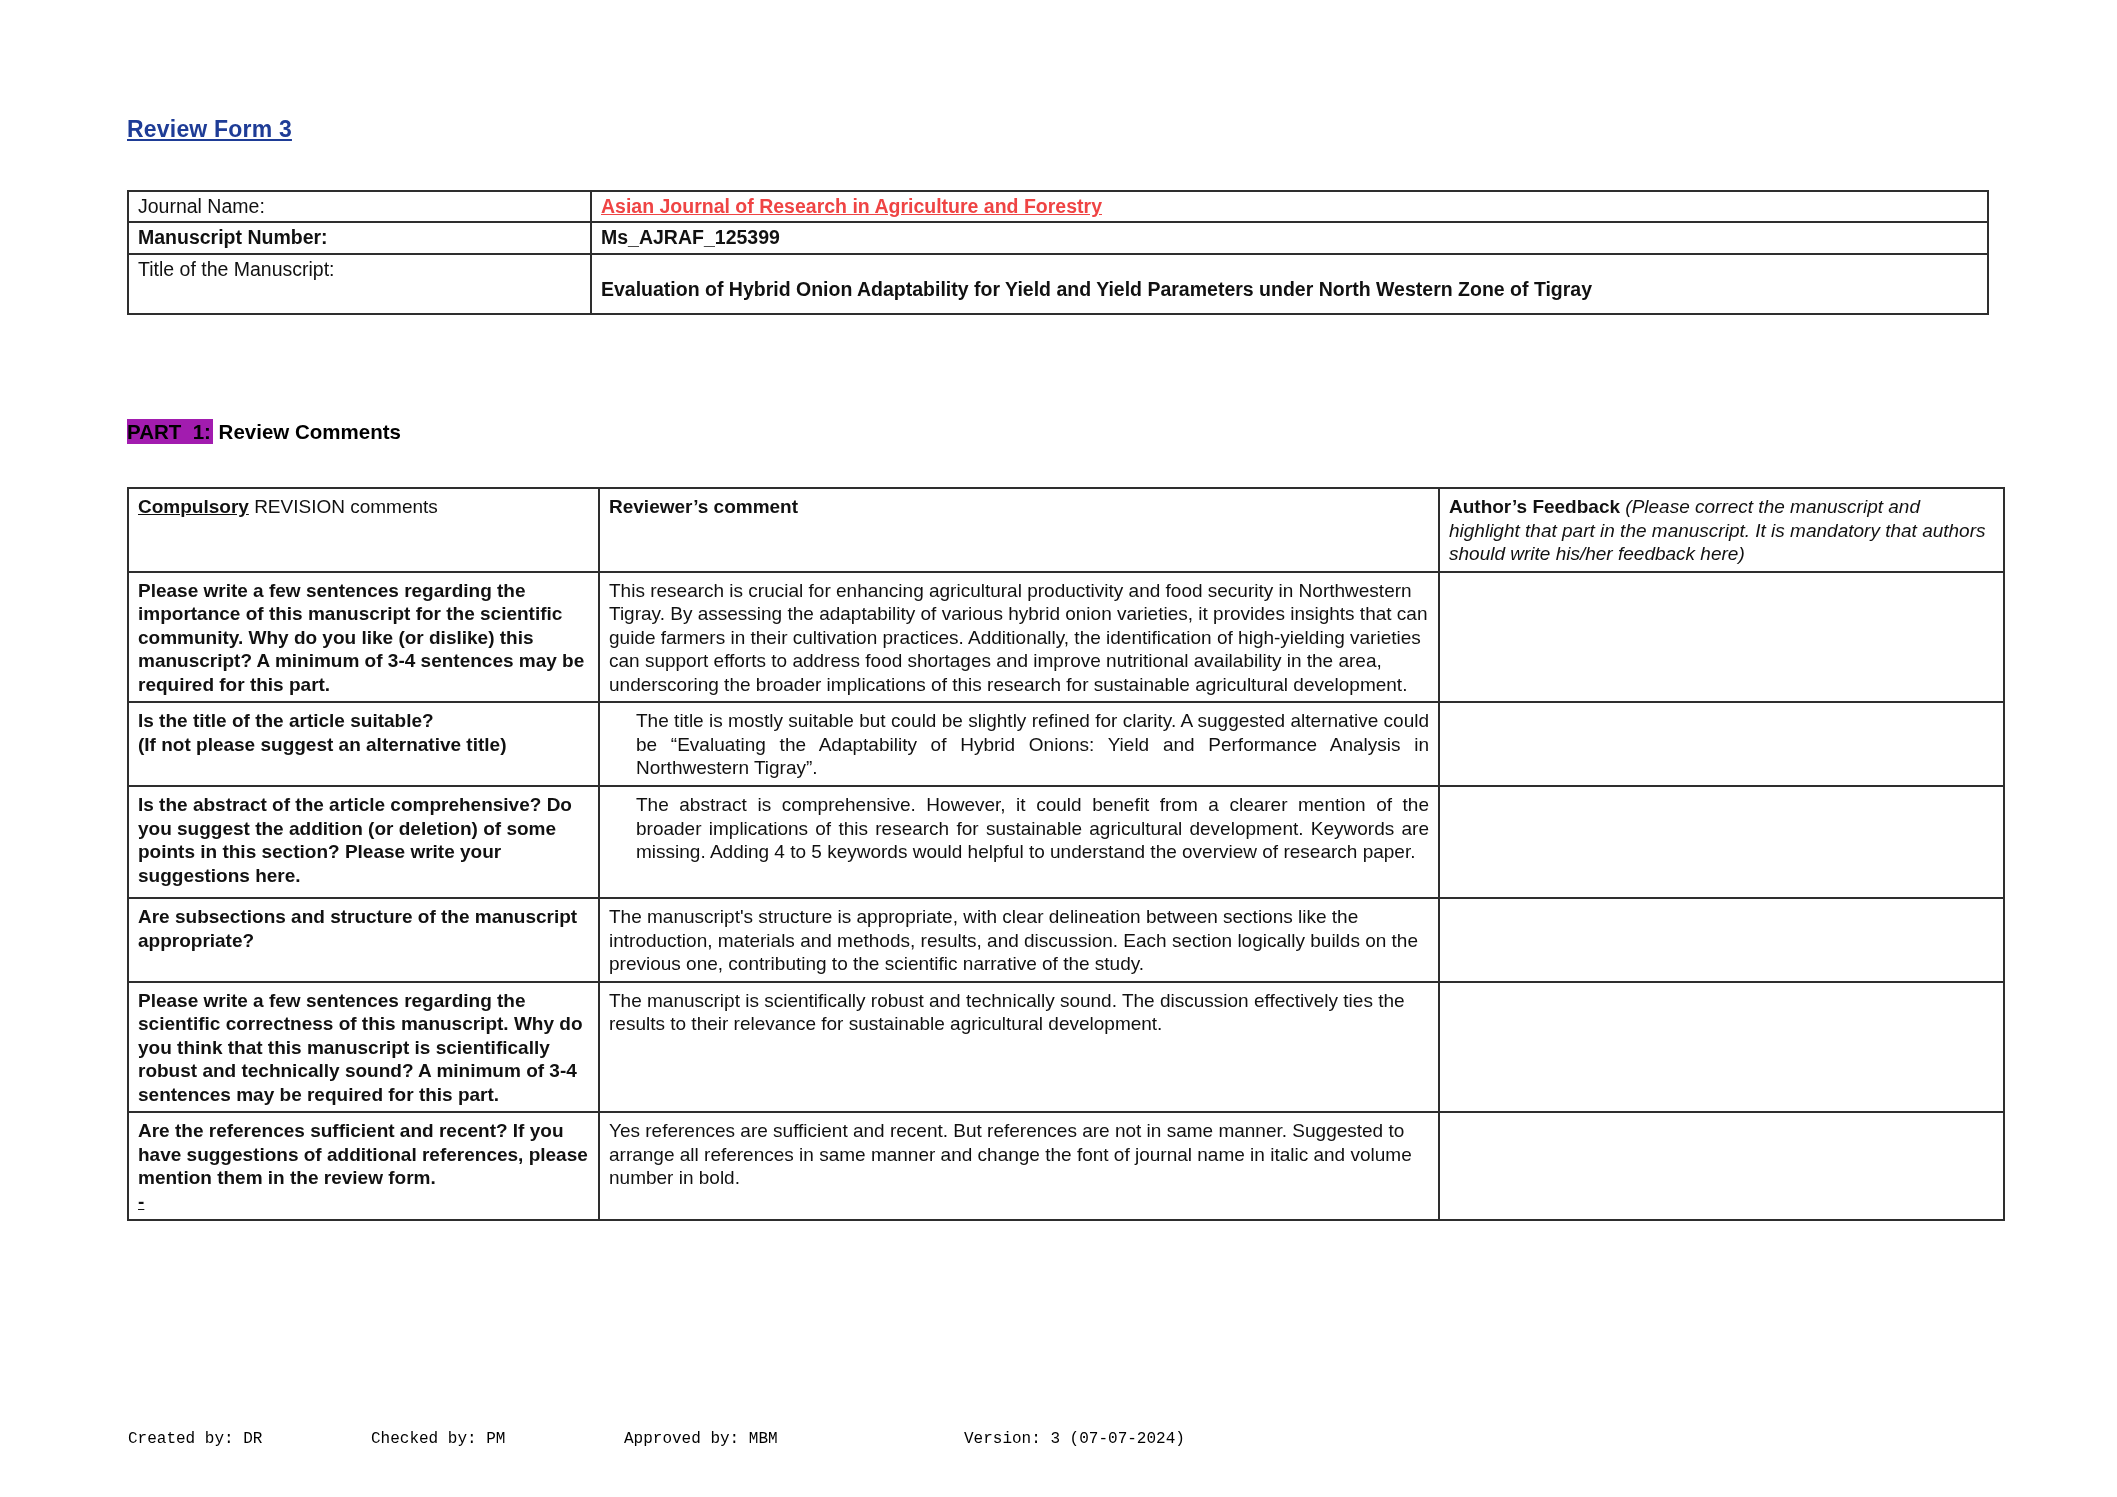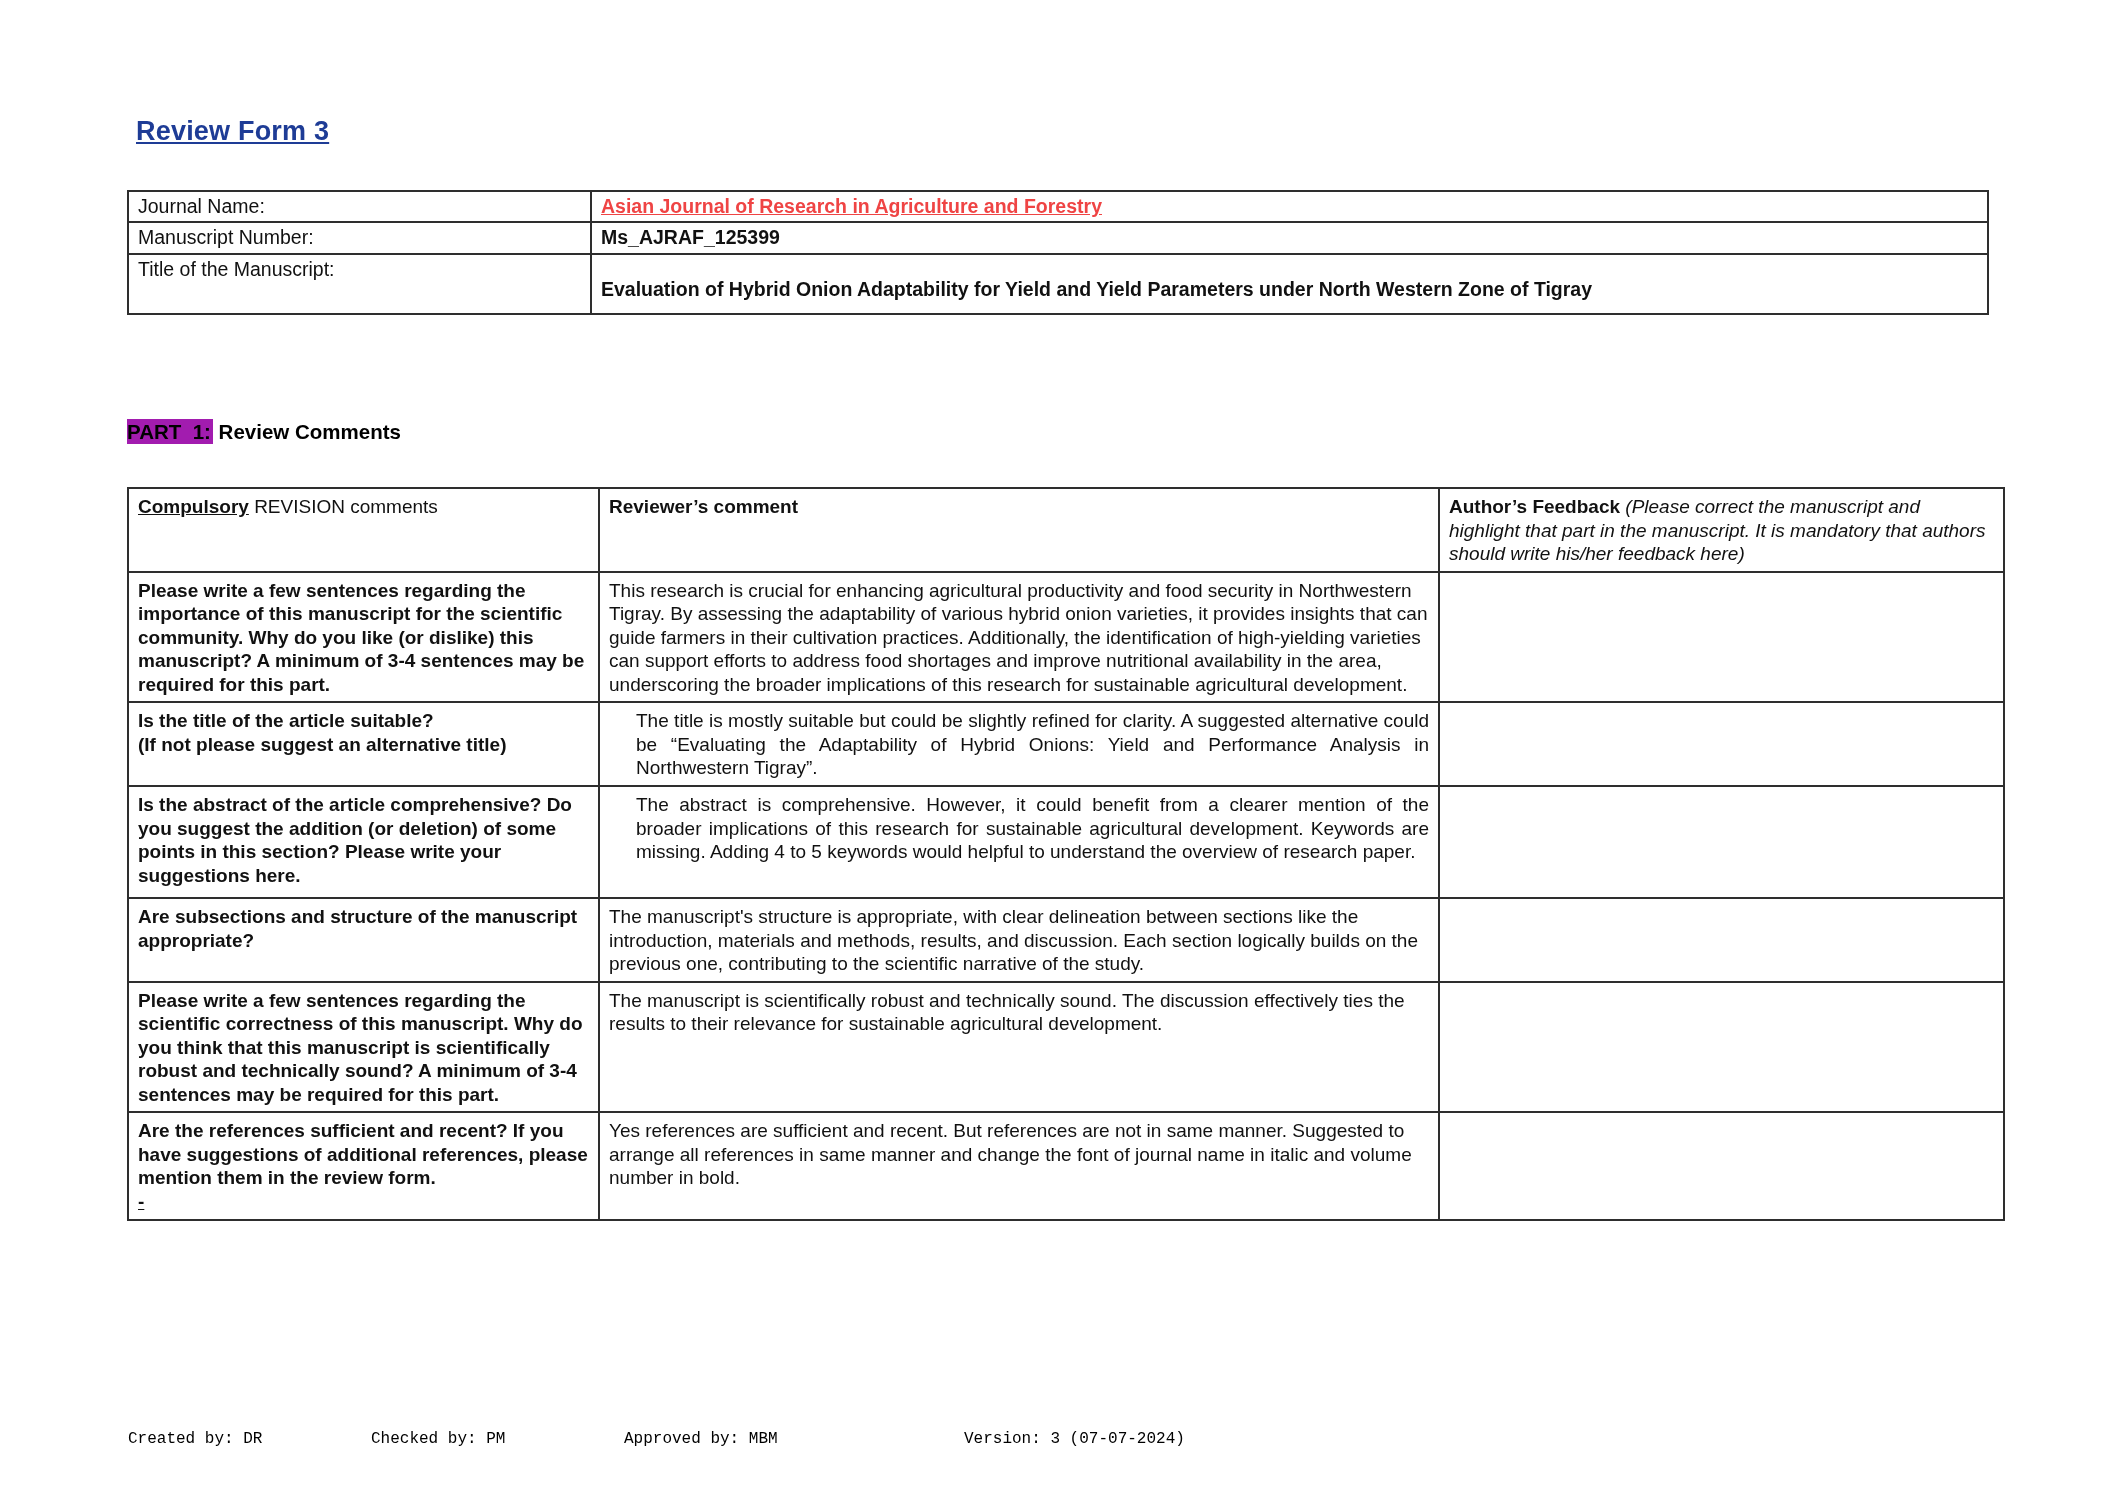--- a/index.html
+++ b/index.html
@@ -5,42 +5,42 @@
   * { box-sizing: border-box; margin: 0; padding: 0; }
   html, body { background: #ffffff; }
   body {
     width: 2117px; height: 1497px;
     position: relative;
     font-family: "Liberation Sans", sans-serif;
     color: #111;
     overflow: hidden;
   }
   .doc-title {
-    position: absolute; left: 136px; top: 116px;
-    font-size: 27px; font-weight: bold;
+    position: absolute; left: 127px; top: 116px;
+    font-size: 23px; font-weight: bold;
     color: #1e3c96; text-decoration: underline;
     letter-spacing: 0.2px;
   }
   
   table.journal {
     position: absolute; left: 127px; top: 190px;
     width: 1862px;
     border-collapse: collapse;
     table-layout: fixed;
   }
   table.journal td {
     border: 2px solid #2e2e2e;
     vertical-align: top;
     padding: 3px 10px 3px 9px;
     font-size: 19.5px;
     line-height: 1.2;
   }
   table.journal col.c-label { width: 463px; }
   table.journal tr.jr-name td   { height: 28px; }
-  table.journal tr.jr-number td { height: 21px; }
+  table.journal tr.jr-number td { height: 21px; font-weight: bold; }
   table.journal tr.jr-title td  { height: 60px; }
   table.journal tr.jr-type td   { height: 33px; }
   table.journal td.v { font-weight: bold; }
   table.journal tr.jr-title td.v { vertical-align: middle; padding-top: 14px; }
   a.journal-link { color: #ef4444; font-weight: bold; text-decoration: underline; cursor: pointer; }
   
   .part1-heading {
     position: absolute; left: 127px; top: 420px;
     font-size: 20.5px; font-weight: bold; color: #000;
   }

